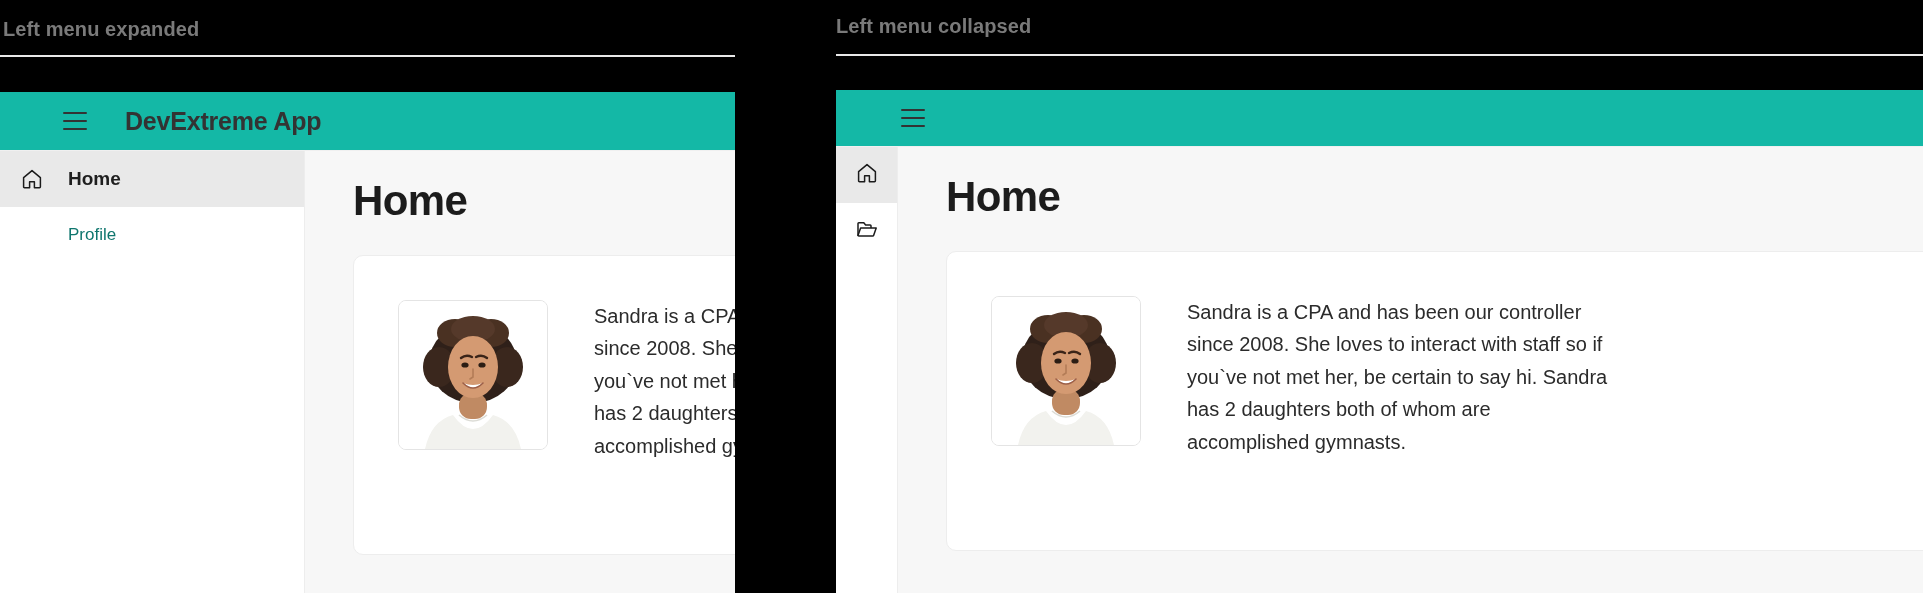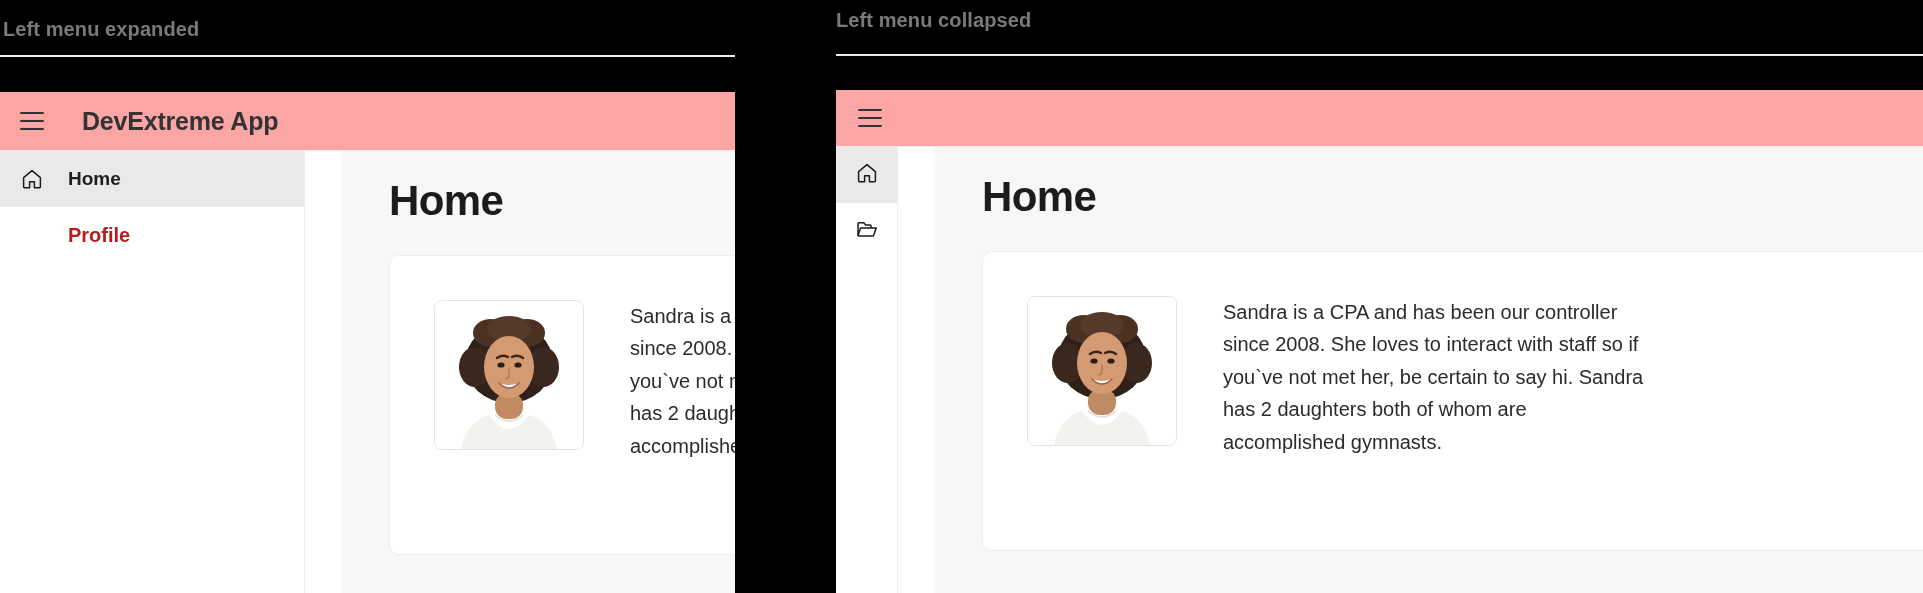--- a/index.html
+++ b/index.html
@@ -22,21 +22,21 @@
   
   .caption {
     position: absolute;
     color: #7a7a7a;
     font-size: 20px;
     font-weight: 600;
     letter-spacing: 0.1px;
     white-space: nowrap;
   }
   .caption-left  { left: 3px;   top: 18px; }
-  .caption-right { left: 836px; top: 9px; }
+  .caption-right { left: 836px; top: 15px; }
 
   .rule {
     position: absolute;
     height: 2px;
     background: #e9e9e9;
   }
   .rule-left  { left: 0px;   top: 55px; width: 735px; }
   .rule-right { left: 836px; top: 54px; width: 1087px; }
 
   
@@ -45,24 +45,25 @@
     background: #ffffff;
     overflow: hidden;
   }
   .panel-left  { left: 0px;   top: 92px;  width: 735px;  height: 501px; }
   .panel-right { left: 836px; top: 90px;  width: 1087px; height: 503px; }
 
   
   .toolbar {
     position: relative;
     height: 59px;
-    background: #fca5a5;
+    background: #14b8a6;
     border-bottom: 1px solid #f0f0f0;
     display: flex;
     align-items: center;
+    padding-left: 43px;
   }
   .panel-right .toolbar { height: 57px; }
 
   .hamburger {
     width: 24px;
     height: 18px;
     margin-left: 20px;
     display: flex;
     flex-direction: column;
     justify-content: space-between;
@@ -81,21 +82,21 @@
   .app-title {
     margin-left: 38px;
     font-size: 25px;
     font-weight: bold;
     color: #333333;
     letter-spacing: -0.2px;
     white-space: nowrap;
   }
 
   
-  .body-split { display: flex; height: calc(100% - 59px); gap: 36px; }
+  .body-split { display: flex; height: calc(100% - 59px); }
   .panel-right .body-split { height: calc(100% - 57px); }
 
   
   .sidebar {
     width: 305px;
     flex: 0 0 305px;
     background: #ffffff;
     border-right: 1px solid #ededed;
     padding-top: 0;
   }
@@ -144,24 +145,23 @@
   }
 
   .submenu-item {
     display: flex;
     align-items: center;
     height: 56px;
     padding-left: 68px;
     cursor: pointer;
   }
   .submenu-label {
-    font-size: 20px;
-    color: #b91c1c;
+    font-size: 17px;
+    color: #0f766e;
     white-space: nowrap;
-    font-weight: bold;
   }
 
   .rail-item {
     height: 56px;
     display: flex;
     align-items: center;
     justify-content: center;
     cursor: pointer;
     color: #1b1b1b;
   }

